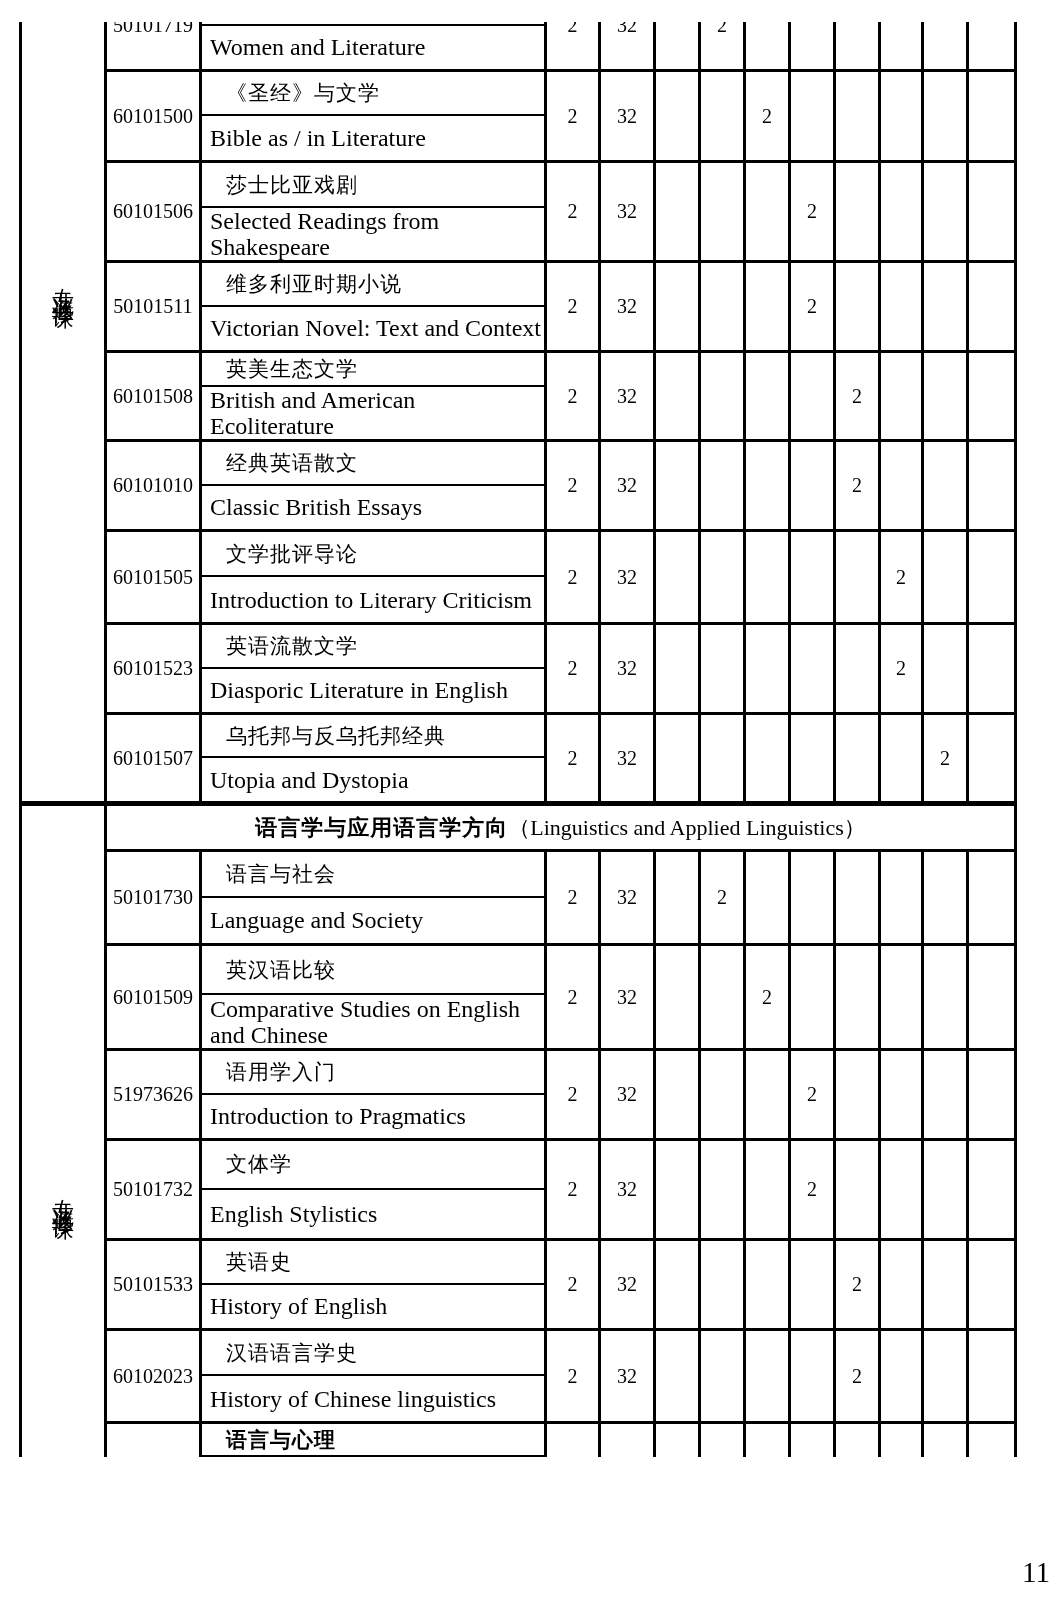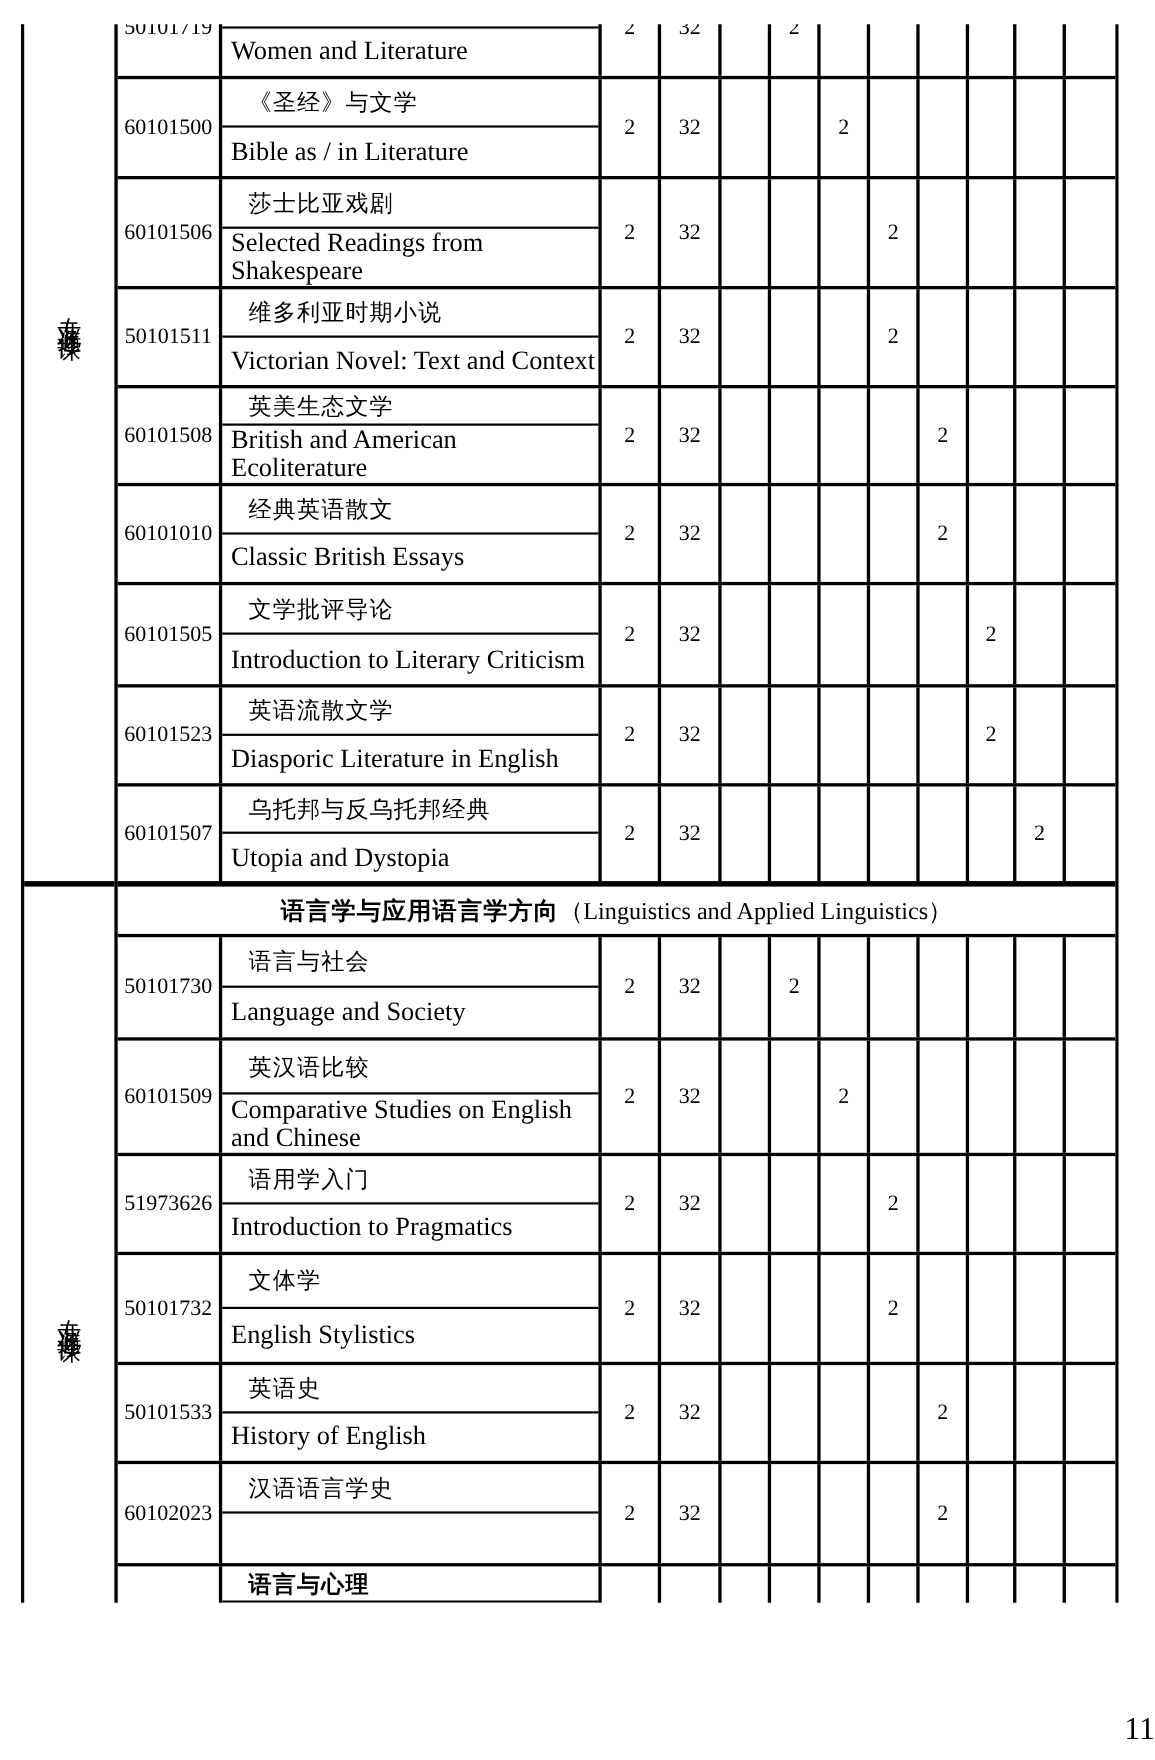--- a/index.html
+++ b/index.html
@@ -318,20 +318,21 @@
             <div class="cell num sem s4"></div>
             <div class="cell num sem s5">2</div>
             <div class="cell num sem s6"></div>
             <div class="cell num sem s7"></div>
             <div class="cell num sem s8"></div>
           </div>
           <div class="row">
             <div class="cell code">60102023</div>
             <div class="cell name">
               <div class="name-cn">汉语语言学史</div>
+              <div class="name-en">History of Chinese linguistics</div>
             </div>
             <div class="cell num credit">2</div>
             <div class="cell num hours">32</div>
             <div class="cell num sem s1"></div>
             <div class="cell num sem s2"></div>
             <div class="cell num sem s3"></div>
             <div class="cell num sem s4"></div>
             <div class="cell num sem s5">2</div>
             <div class="cell num sem s6"></div>
             <div class="cell num sem s7"></div>

